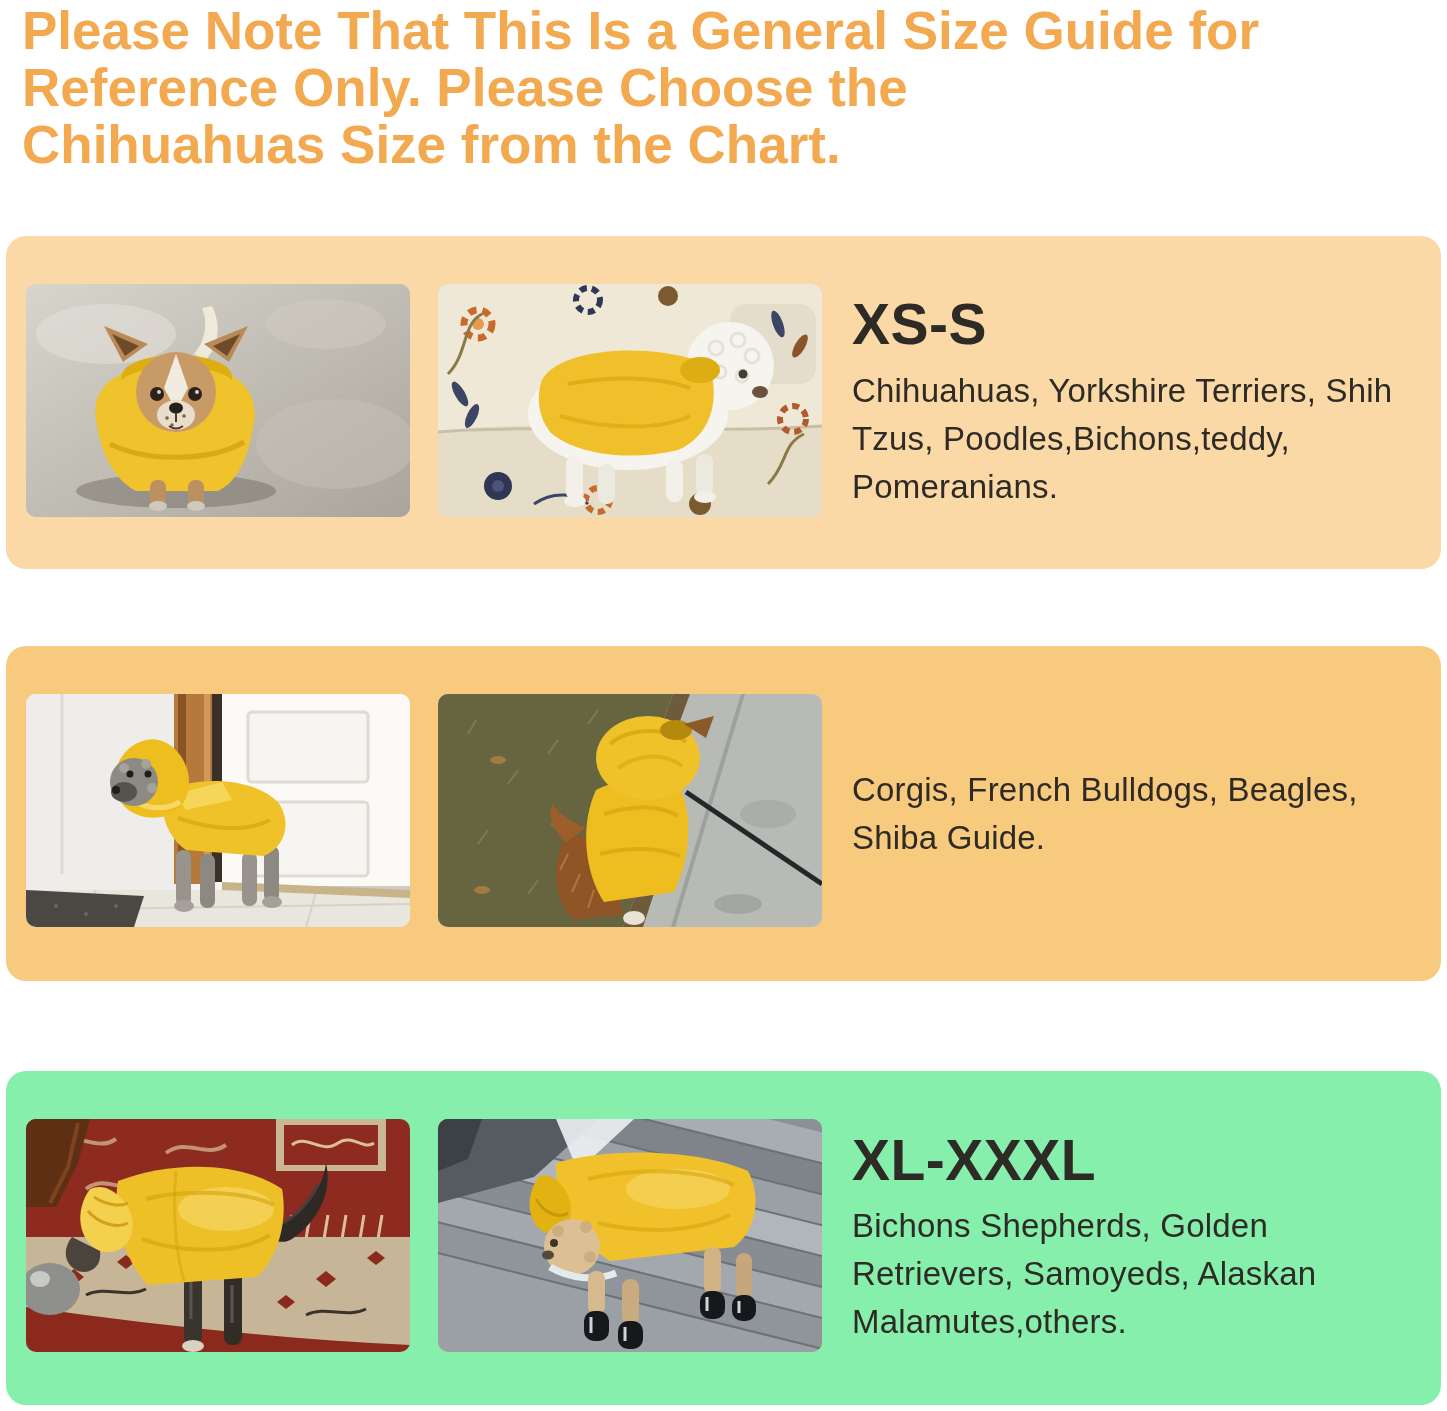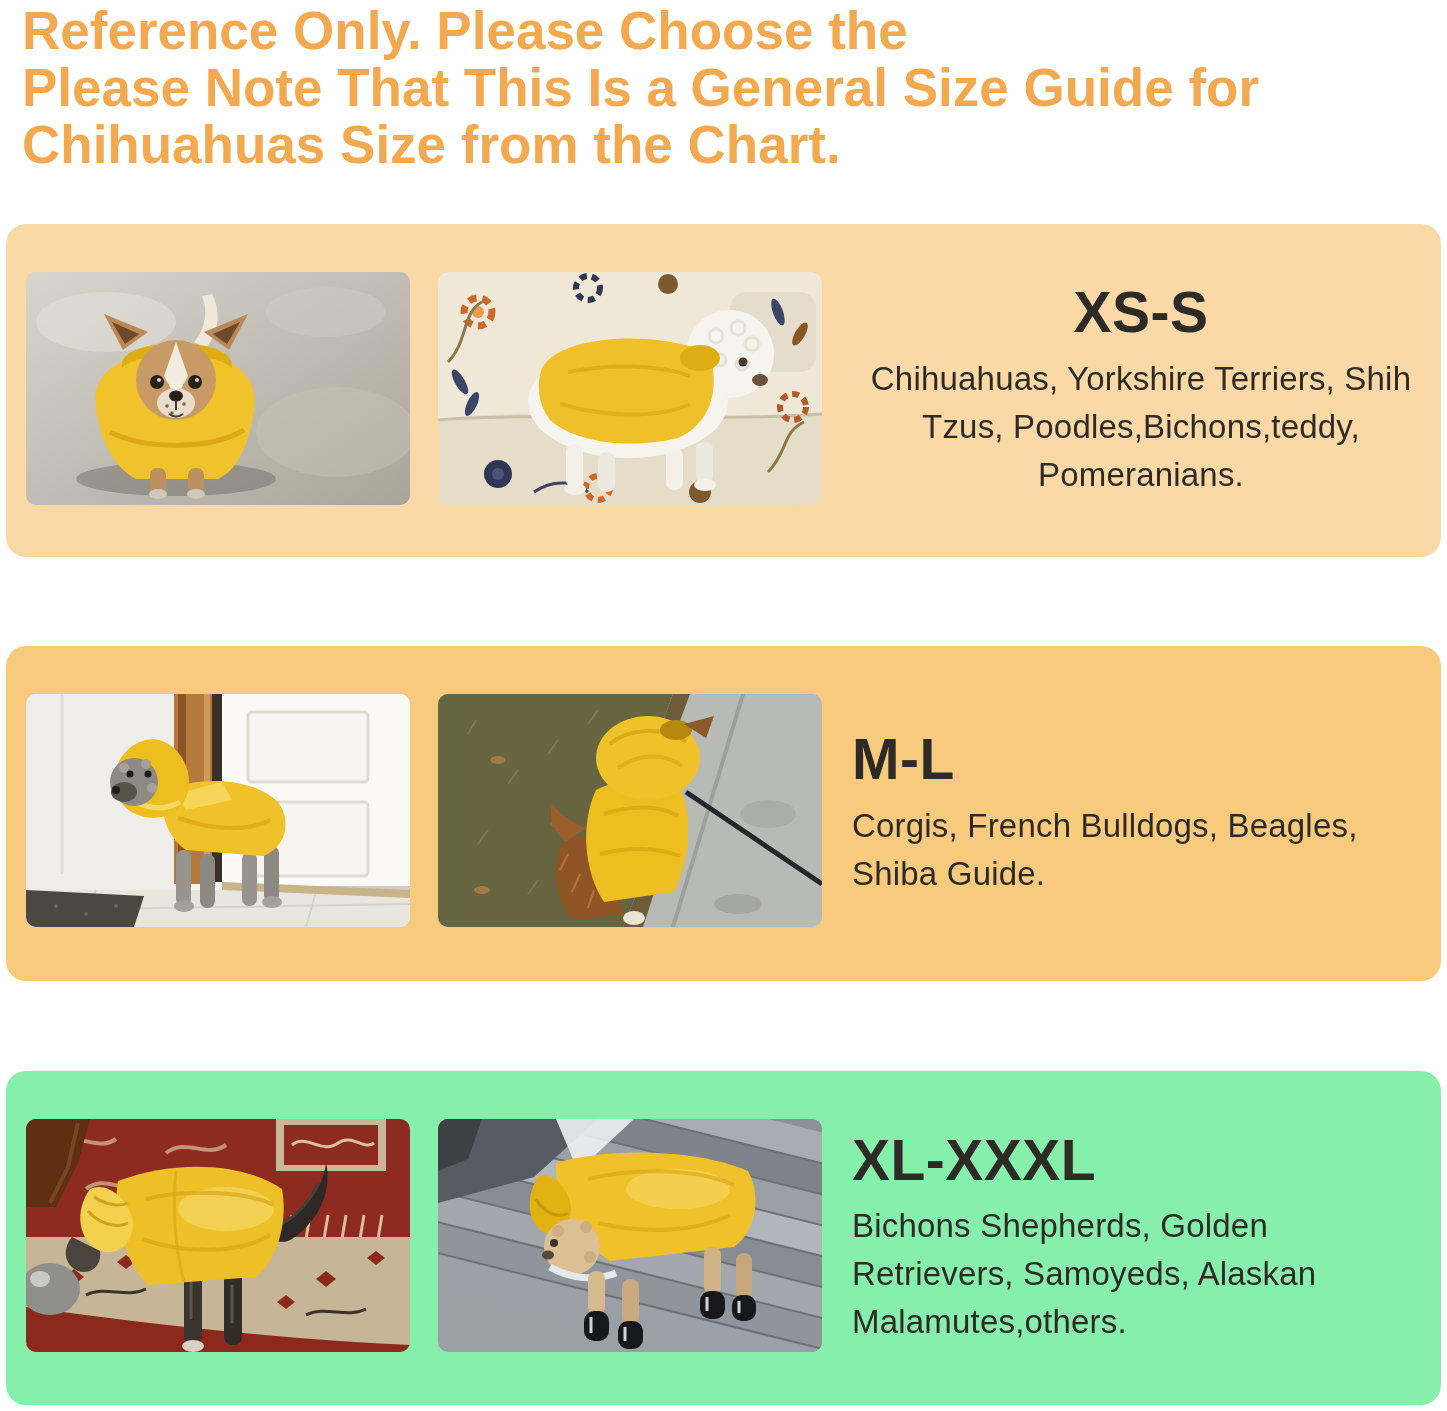--- a/index.html
+++ b/index.html
@@ -13,21 +13,21 @@
 
   .header{position:absolute;left:22px;top:2px;}
   .header-line{
     font-size:53px;font-weight:700;line-height:57px;color:var(--c-title);
     letter-spacing:0px;white-space:nowrap;
   }
 
   .size-section{
     position:absolute;left:6px;width:1435px;border-radius:20px;
   }
-  .sec-1{top:224px;height:333px;text-align:center;}
+  .sec-1{top:236px;height:333px;}
   .sec-2{top:646px;height:335px;}
   .sec-3{top:1071px;height:334px;}
 
   .photo{
     position:absolute;top:48px;width:384px;height:233px;border-radius:10px;
     overflow:hidden;background:#ccc;
   }
   .photo svg{display:block;width:100%;height:100%;}
   .photo-left{left:20px;}
   .photo-right{left:432px;}
@@ -44,22 +44,22 @@
     font-size:33px;font-weight:400;color:var(--c-text);
     line-height:48px;letter-spacing:0.2px;
   }
 </style>
 </head>
 <body>
 
 <div class="page">
 
   <div class="header">
+    <div class="header-line">Please Note That This Is a General Size Guide for</div>
     <div class="header-line">Reference Only. Please Choose the</div>
-    <div class="header-line">Please Note That This Is a General Size Guide for</div>
     <div class="header-line">Chihuahuas Size from the Chart.</div>
   </div>
 
   <div class="size-section sec-1" style="background: rgb(250, 217, 166);">
 
     <figure class="photo photo-left" aria-label="chihuahua wearing yellow raincoat looking up from concrete floor">
       <svg viewBox="0 0 384 233">
         <defs>
           <linearGradient id="ga" x1="0" y1="0" x2="1" y2="1">
             <stop offset="0" stop-color="#d8d5cd"></stop>
@@ -231,21 +231,20 @@
         <ellipse cx="210" cy="64" rx="52" ry="42" fill="#f0c22a"></ellipse>
         <path d="M172 50 C190 34 230 32 248 48" stroke="#d6a511" stroke-width="4" fill="none" opacity="0.8"></path>
         <path d="M180 74 C200 60 226 58 244 72" stroke="#d6a511" stroke-width="4" fill="none" opacity="0.6"></path>
         <ellipse cx="238" cy="36" rx="16" ry="10" fill="#b5880e"></ellipse>
         <path d="M246 30 L276 22 L268 44 Z" fill="#8a5a28"></path>
         <line x1="248" y1="98" x2="384" y2="190" stroke="#24282a" stroke-width="5"></line>
       </svg>
     </figure>
 
     <div class="text-block">
-      <div class="size-label">M-L</div>
       <div class="breeds">Corgis, French Bulldogs, Beagles, Shiba Guide.</div>
     </div>
   </div>
 
   <div class="size-section sec-3" style="background: #86efac;">
 
     <figure class="photo photo-left" aria-label="large dark dog in yellow raincoat seen from behind on oriental rug">
       <svg viewBox="0 0 384 233">
         <rect width="384" height="118" fill="#8e2b21"></rect>
         <path d="M30 26 C50 10 70 34 90 20 M140 34 C160 18 180 40 200 26 M60 70 C80 54 100 78 120 64" stroke="#d9c098" stroke-width="4" fill="none" opacity="0.7"></path>

